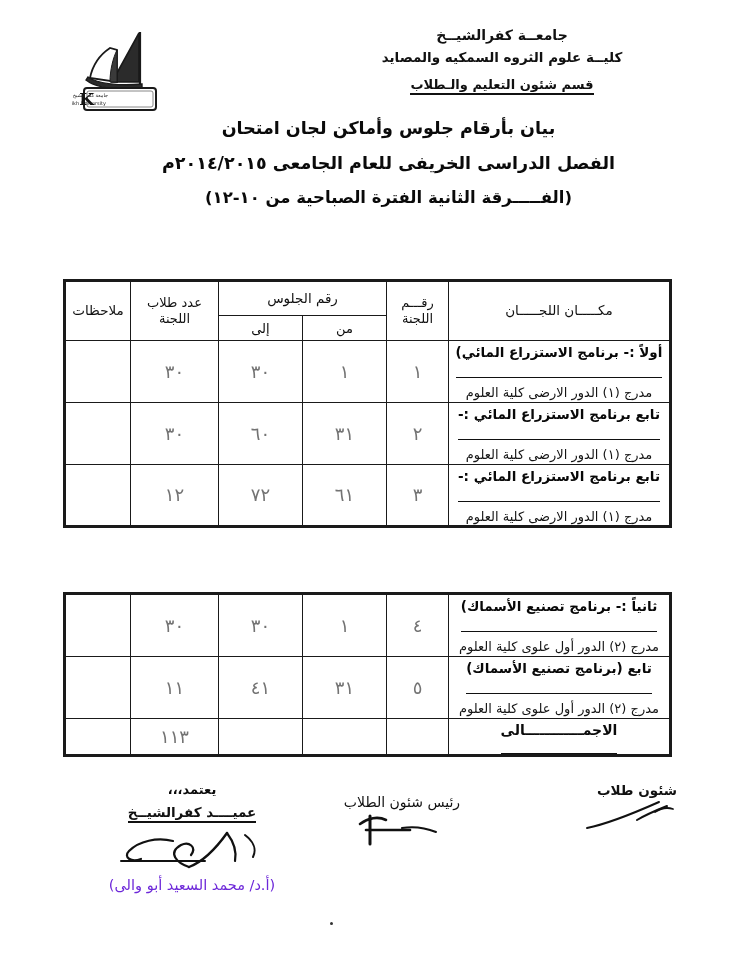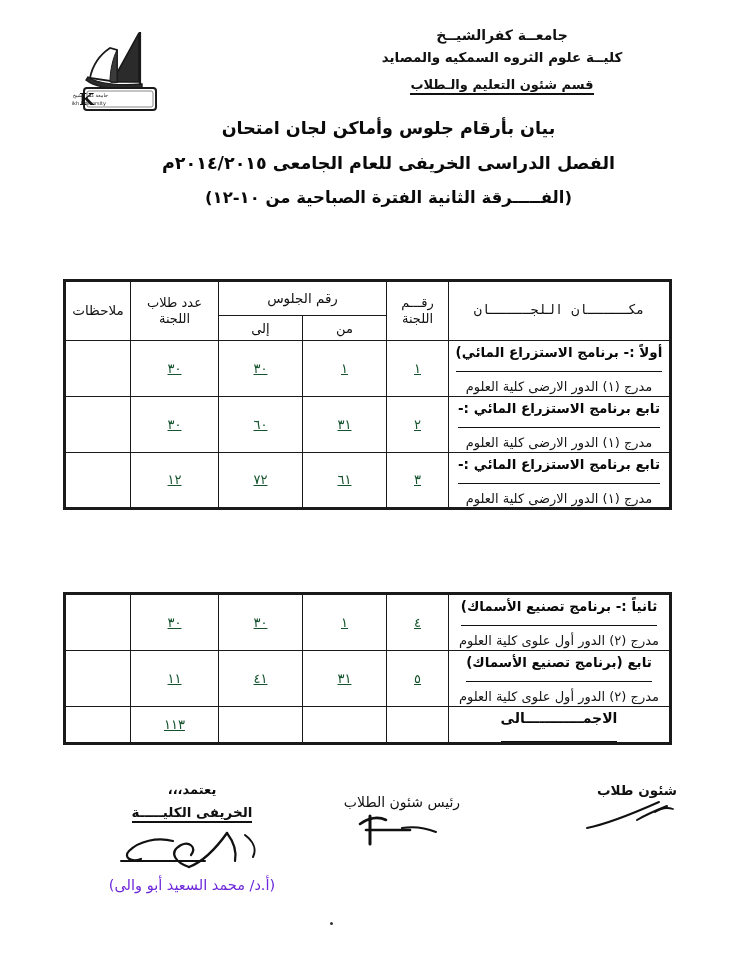--- a/index.html
+++ b/index.html
@@ -124,46 +124,45 @@
   }
   .hd-sub {
     font-size: 13px;
     height: 24px;
   }
   .hd-two {
     line-height: 1.25;
     font-size: 13px;
     margin-top: 19px;
   }
-  .hd-stretch { letter-spacing: 0.5px; font-family: Liberation Mono, monospace; }
+  .hd-stretch { letter-spacing: 0.5px; }
 
   td.place {
     text-align: right;
     padding: 3px 8px 4px 4px;
     line-height: 1.35;
   }
   .prog {
     font-weight: bold;
     font-size: 13.5px;
     display: inline-block;
     border-bottom: 1.6px solid #111;
-    padding-bottom: 10px;
+    padding-bottom: 16px;
     margin-bottom: 2px;
     color: #080808;
   }
   .hall {
     font-size: 13px;
     color: #151515;
     display: block;
     margin-top: 4px;
   }
   td.num {
-    font-size: 13px;
-    color: #14532d;
-    text-decoration: underline;
+    font-size: 18px;
+    color: #737373;
   }
   tr.datarow td { height: 54px; }
   tr.totalrow td { height: 31px; }
   .total-label {
     font-weight: bold;
     font-size: 14px;
     display: inline-block;
     border-bottom: 1.8px solid #111;
     padding-bottom: 14px;
   }
@@ -387,21 +386,21 @@
       <svg class="scribble" width="120" height="44" viewBox="0 0 120 44">
         <path d="M28 34 L28 6" stroke="#111" stroke-width="3" fill="none" stroke-linecap="round"></path>
         <path d="M18 14 C26 8 36 6 44 10" stroke="#111" stroke-width="2.6" fill="none" stroke-linecap="round"></path>
         <path d="M24 20 L68 20" stroke="#111" stroke-width="2.6" fill="none" stroke-linecap="round"></path>
         <path d="M60 18 C72 16 84 18 94 22" stroke="#111" stroke-width="2" fill="none" stroke-linecap="round"></path>
       </svg>
     </div>
 
     <div class="sig-block sig-dean">
       <div class="sig-approve">يعتمد،،،</div>
-      <div><span class="sig-role under">الخريفى الكليـــــة</span></div>
+      <div><span class="sig-role under">عميــــد كفرالشيــخ</span></div>
       <svg class="scribble" width="230" height="52" viewBox="0 0 230 52">
         <path d="M150 10 C140 24 128 38 112 44" stroke="#111" stroke-width="2.4" fill="none" stroke-linecap="round"></path>
         <path d="M150 10 C156 18 160 28 158 38" stroke="#111" stroke-width="2.2" fill="none" stroke-linecap="round"></path>
         <path d="M112 44 C100 40 90 30 104 22 C112 18 120 24 114 32" stroke="#111" stroke-width="2.2" fill="none" stroke-linecap="round"></path>
         <path d="M96 18 C80 14 62 18 52 28 C46 34 54 40 64 36" stroke="#111" stroke-width="2.2" fill="none" stroke-linecap="round"></path>
         <path d="M44 38 L128 38" stroke="#111" stroke-width="2" fill="none" stroke-linecap="round"></path>
         <path d="M168 12 C176 18 180 26 176 34" stroke="#111" stroke-width="2" fill="none" stroke-linecap="round"></path>
       </svg>
       <div class="sig-name">(أ.د/ محمد السعيد أبو والى)</div>
     </div>

